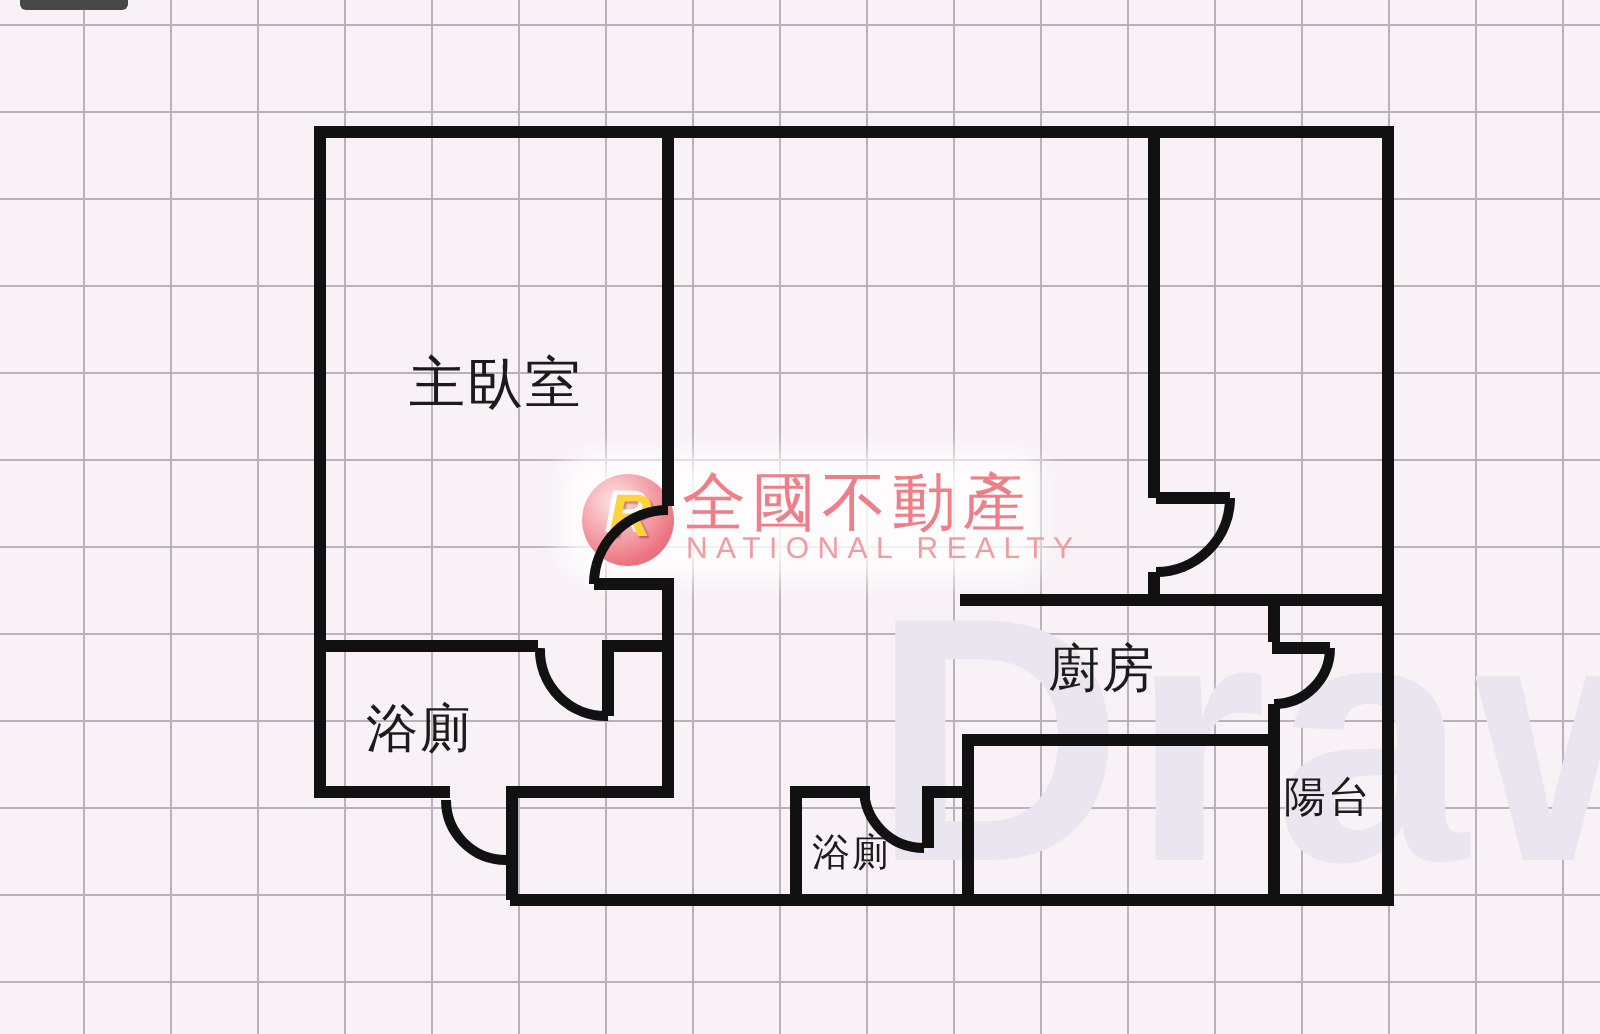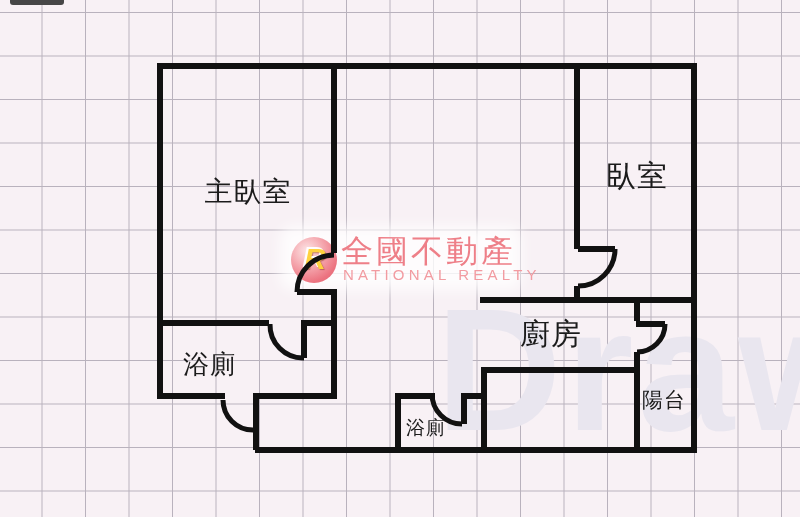--- a/index.html
+++ b/index.html
@@ -50,21 +50,21 @@
   svg.walls rect{fill:currentColor;}
   svg.walls path{fill:none;stroke:currentColor;stroke-width:5;}
   .room-label{
     position:absolute;transform:translate(-50%,-50%);
     color:#1b1b1b;letter-spacing:1px;white-space:nowrap;line-height:1;
   }
   .lbl-master{left:248px;top:192px;font-size:28px;}
   .lbl-living{left:457px;top:170px;font-size:31px;}
   .lbl-bedroom{left:637px;top:176px;font-size:30px;}
   .lbl-bathmain{left:210px;top:364px;font-size:26px;}
-  .lbl-kitchen{left:551px;top:334px;font-size:30px;}
+  .lbl-kitchen{left:551px;top:334px;font-size:26px;}
   .lbl-bathsmall{left:426px;top:427px;font-size:19px;}
   .lbl-balcony{left:664px;top:399px;font-size:21px;}
 </style>
 </head>
 <body>
 
 <div id="floorplan-root" style="--bg: #f8f1f5; --grid: #b9b2bd; --wall: #111111;">
 
   <div class="artifact"></div>
 
@@ -114,19 +114,18 @@
 
     <path d="M297,292 A37,37 0 0 1 334,255"></path>
     <path d="M270,324 A33,33 0 0 0 304,358"></path>
     <path d="M223,400 A30,30 0 0 0 253,430"></path>
     <path d="M432,394 A30,30 0 0 0 462,424"></path>
     <path d="M615,249 A37,37 0 0 1 578,286"></path>
     <path d="M665,324 A28,28 0 0 1 637,352"></path>
   </svg>
 
   <div class="room-label lbl-master">主臥室</div>
-  <div class="room-label lbl-bedroom">臥室</div>
   <div class="room-label lbl-bathmain">浴廁</div>
   <div class="room-label lbl-kitchen">廚房</div>
   <div class="room-label lbl-bathsmall">浴廁</div>
   <div class="room-label lbl-balcony">陽台</div>
 
 </div>
 
 </body></html>

